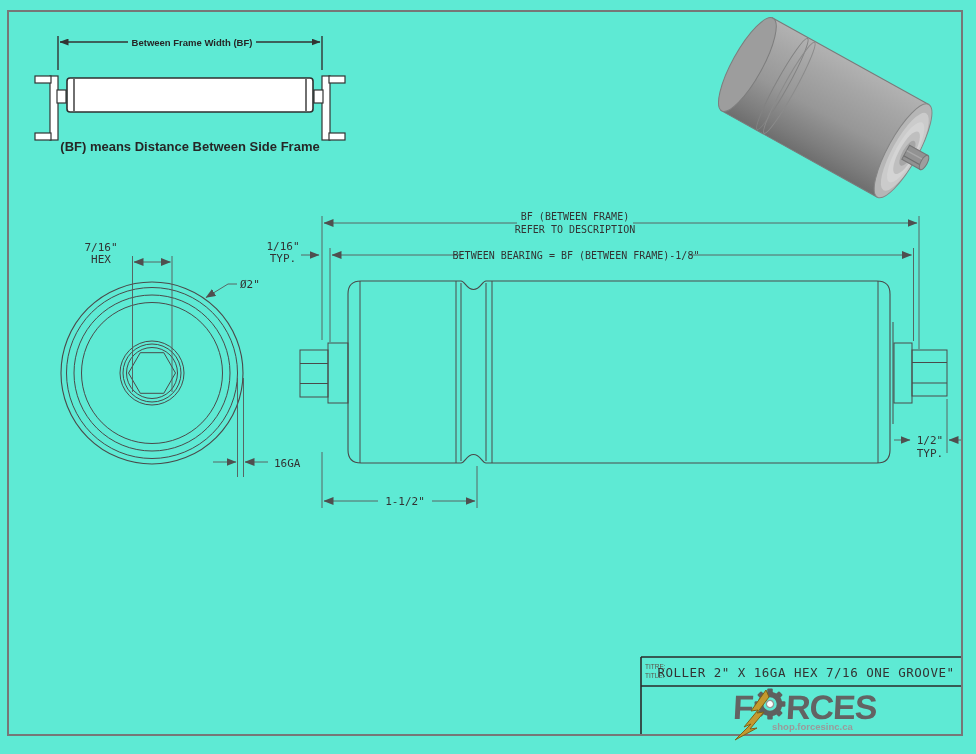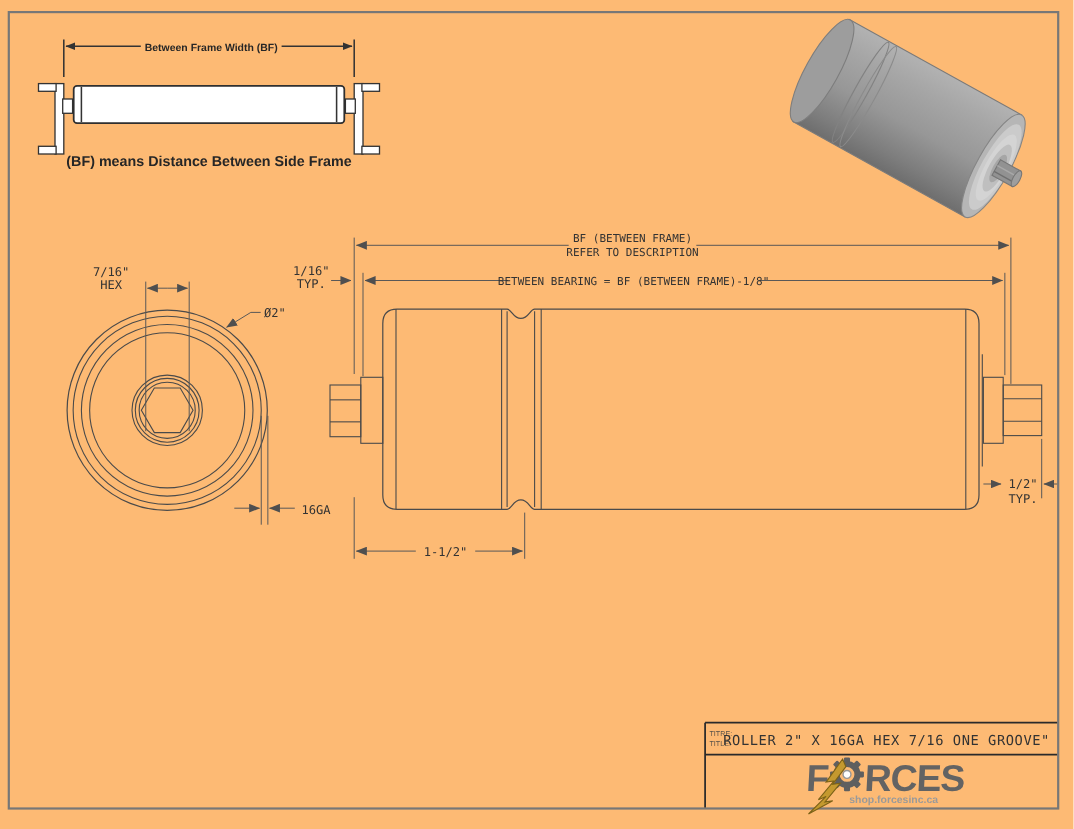--- a/index.html
+++ b/index.html
@@ -1,16 +1,16 @@
 <!DOCTYPE html>
 <html><head>
 <meta charset="utf-8">
 <style>
   html,body{margin:0;padding:0;background:#fff;}
-  .stage{position:relative;width:976px;height:754px;background:#fdba74;overflow:hidden;}
+  .stage{position:relative;width:976px;height:754px;background:#5eead4;overflow:hidden;}
   svg text{user-select:none;}
   .geo{stroke:#4a4a4a;stroke-width:1.1;fill:none;stroke-linecap:round;}
   .geo2{stroke:#4a4a4a;stroke-width:1;fill:none;}
   .dim{stroke:#575757;stroke-width:0.9;fill:none;}
   .ins{stroke:#333;stroke-width:1.4;fill:none;}
   .insf{stroke:#333;stroke-width:1.2;fill:#fff;}
   .cad{font-family:"DejaVu Sans Mono",monospace;fill:#333;}
   .insetTxt{font-family:"Liberation Sans",sans-serif;font-weight:bold;fill:#262626;}
   .tb{stroke:#2a2a2a;stroke-width:1.6;fill:none;}
   .logoTxt{font-family:"Liberation Sans",sans-serif;font-weight:bold;fill:#636363;}

